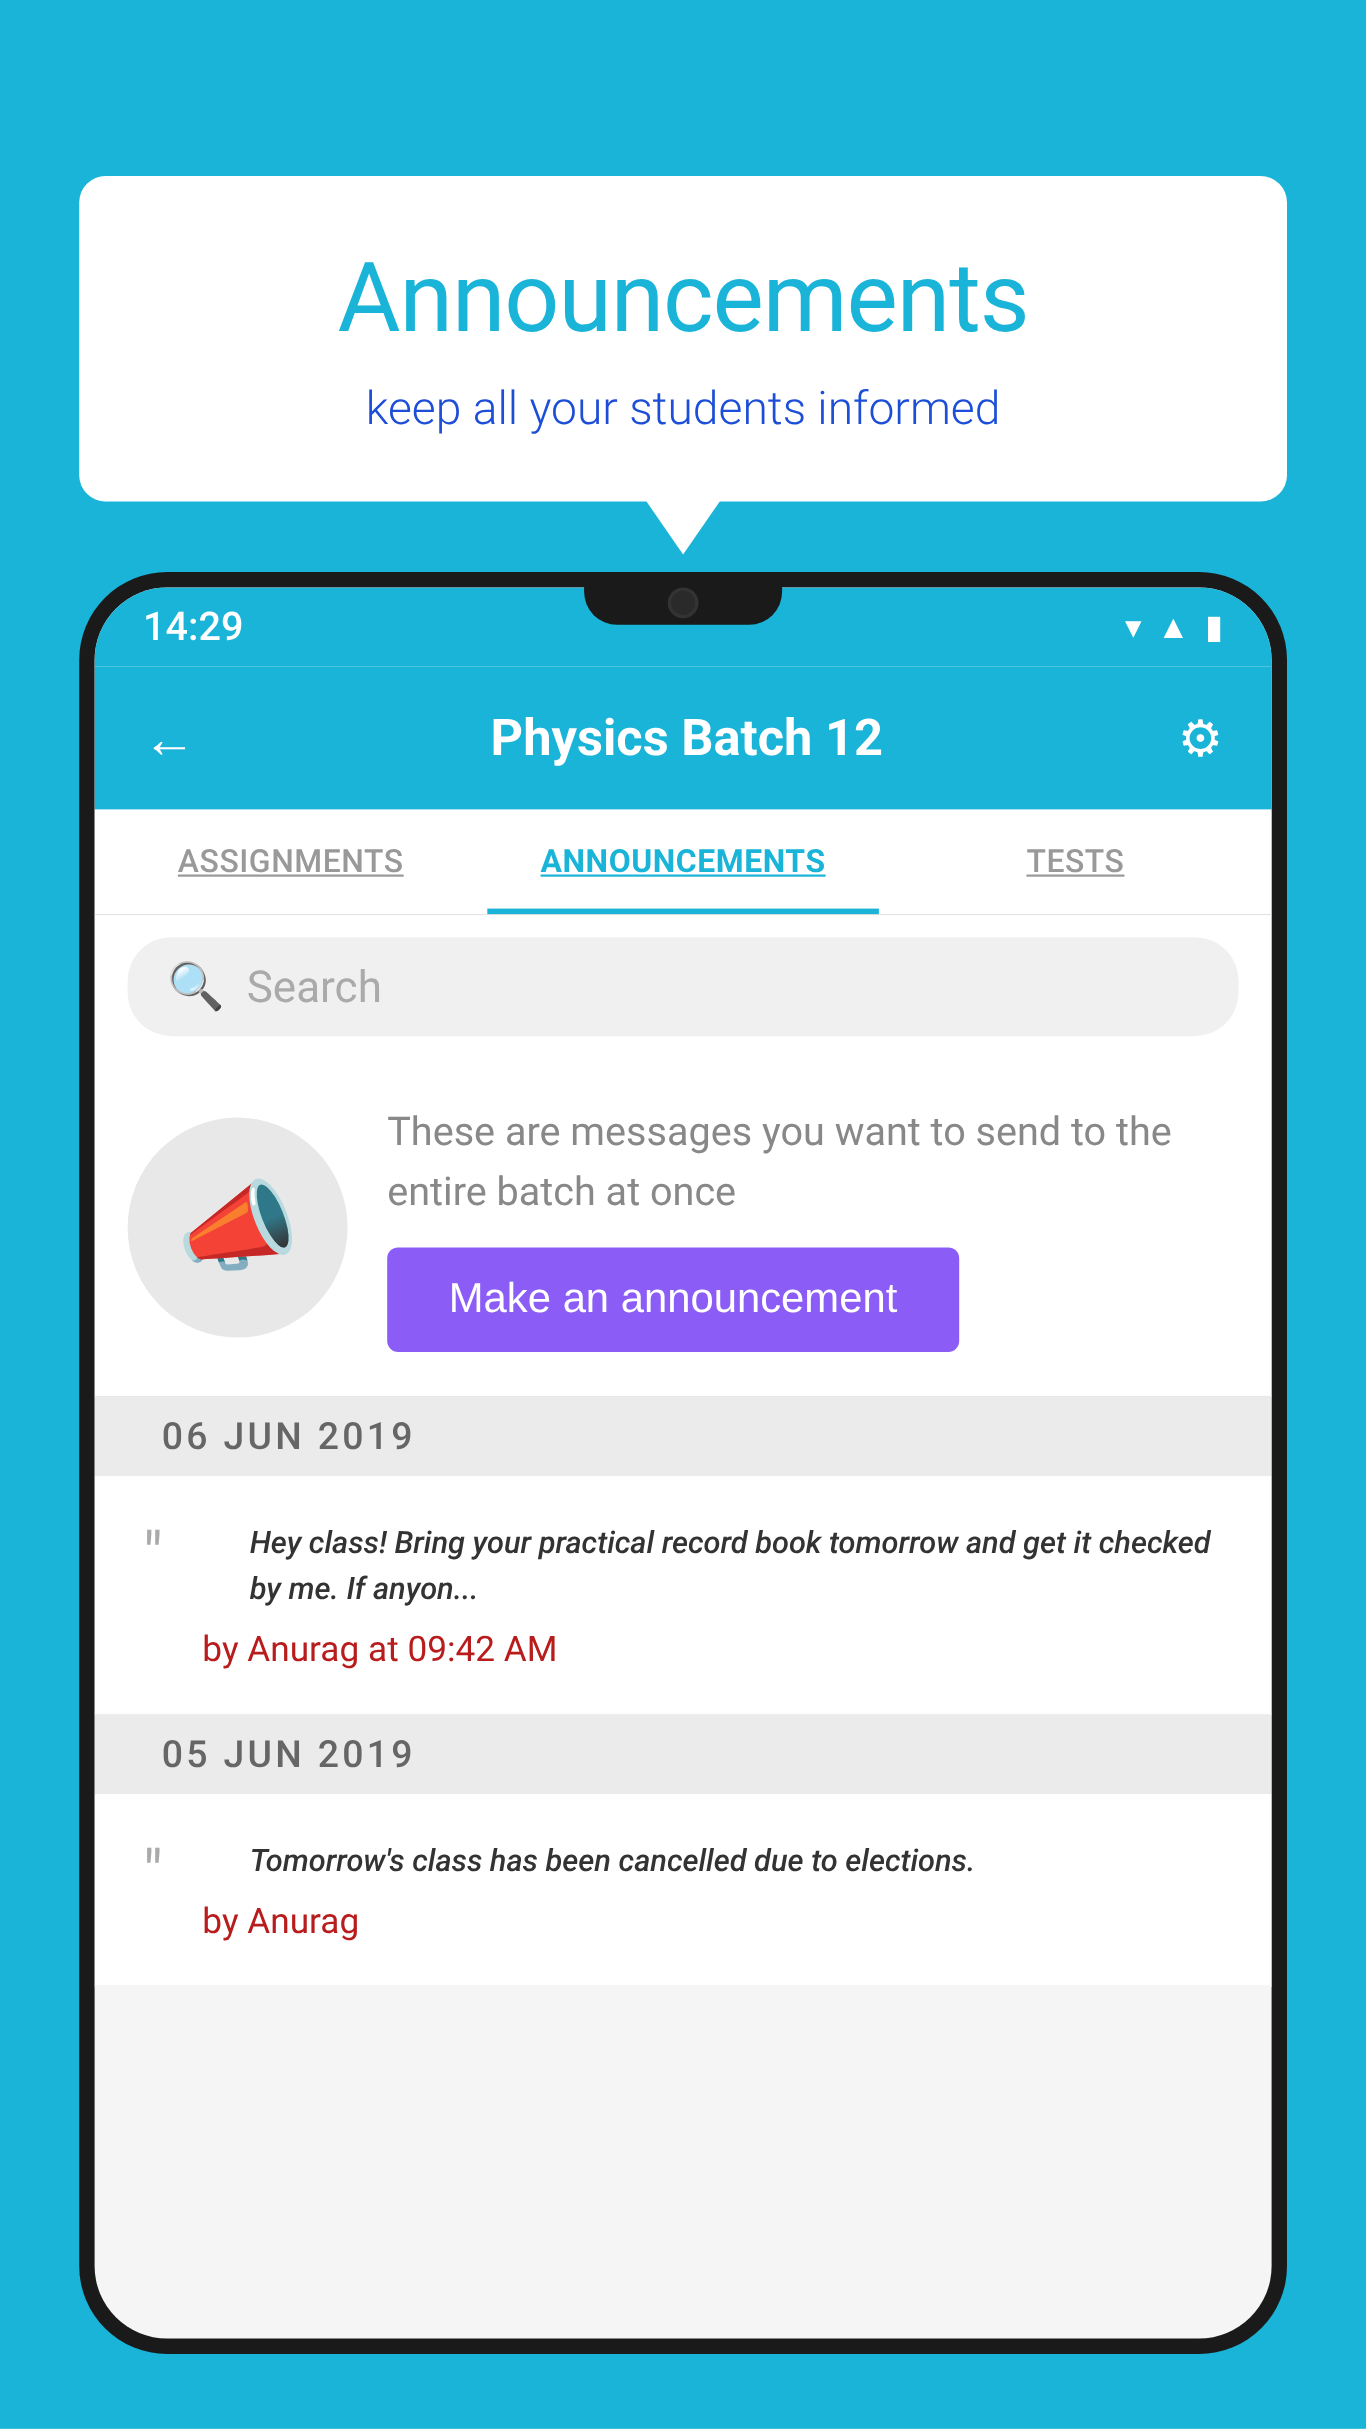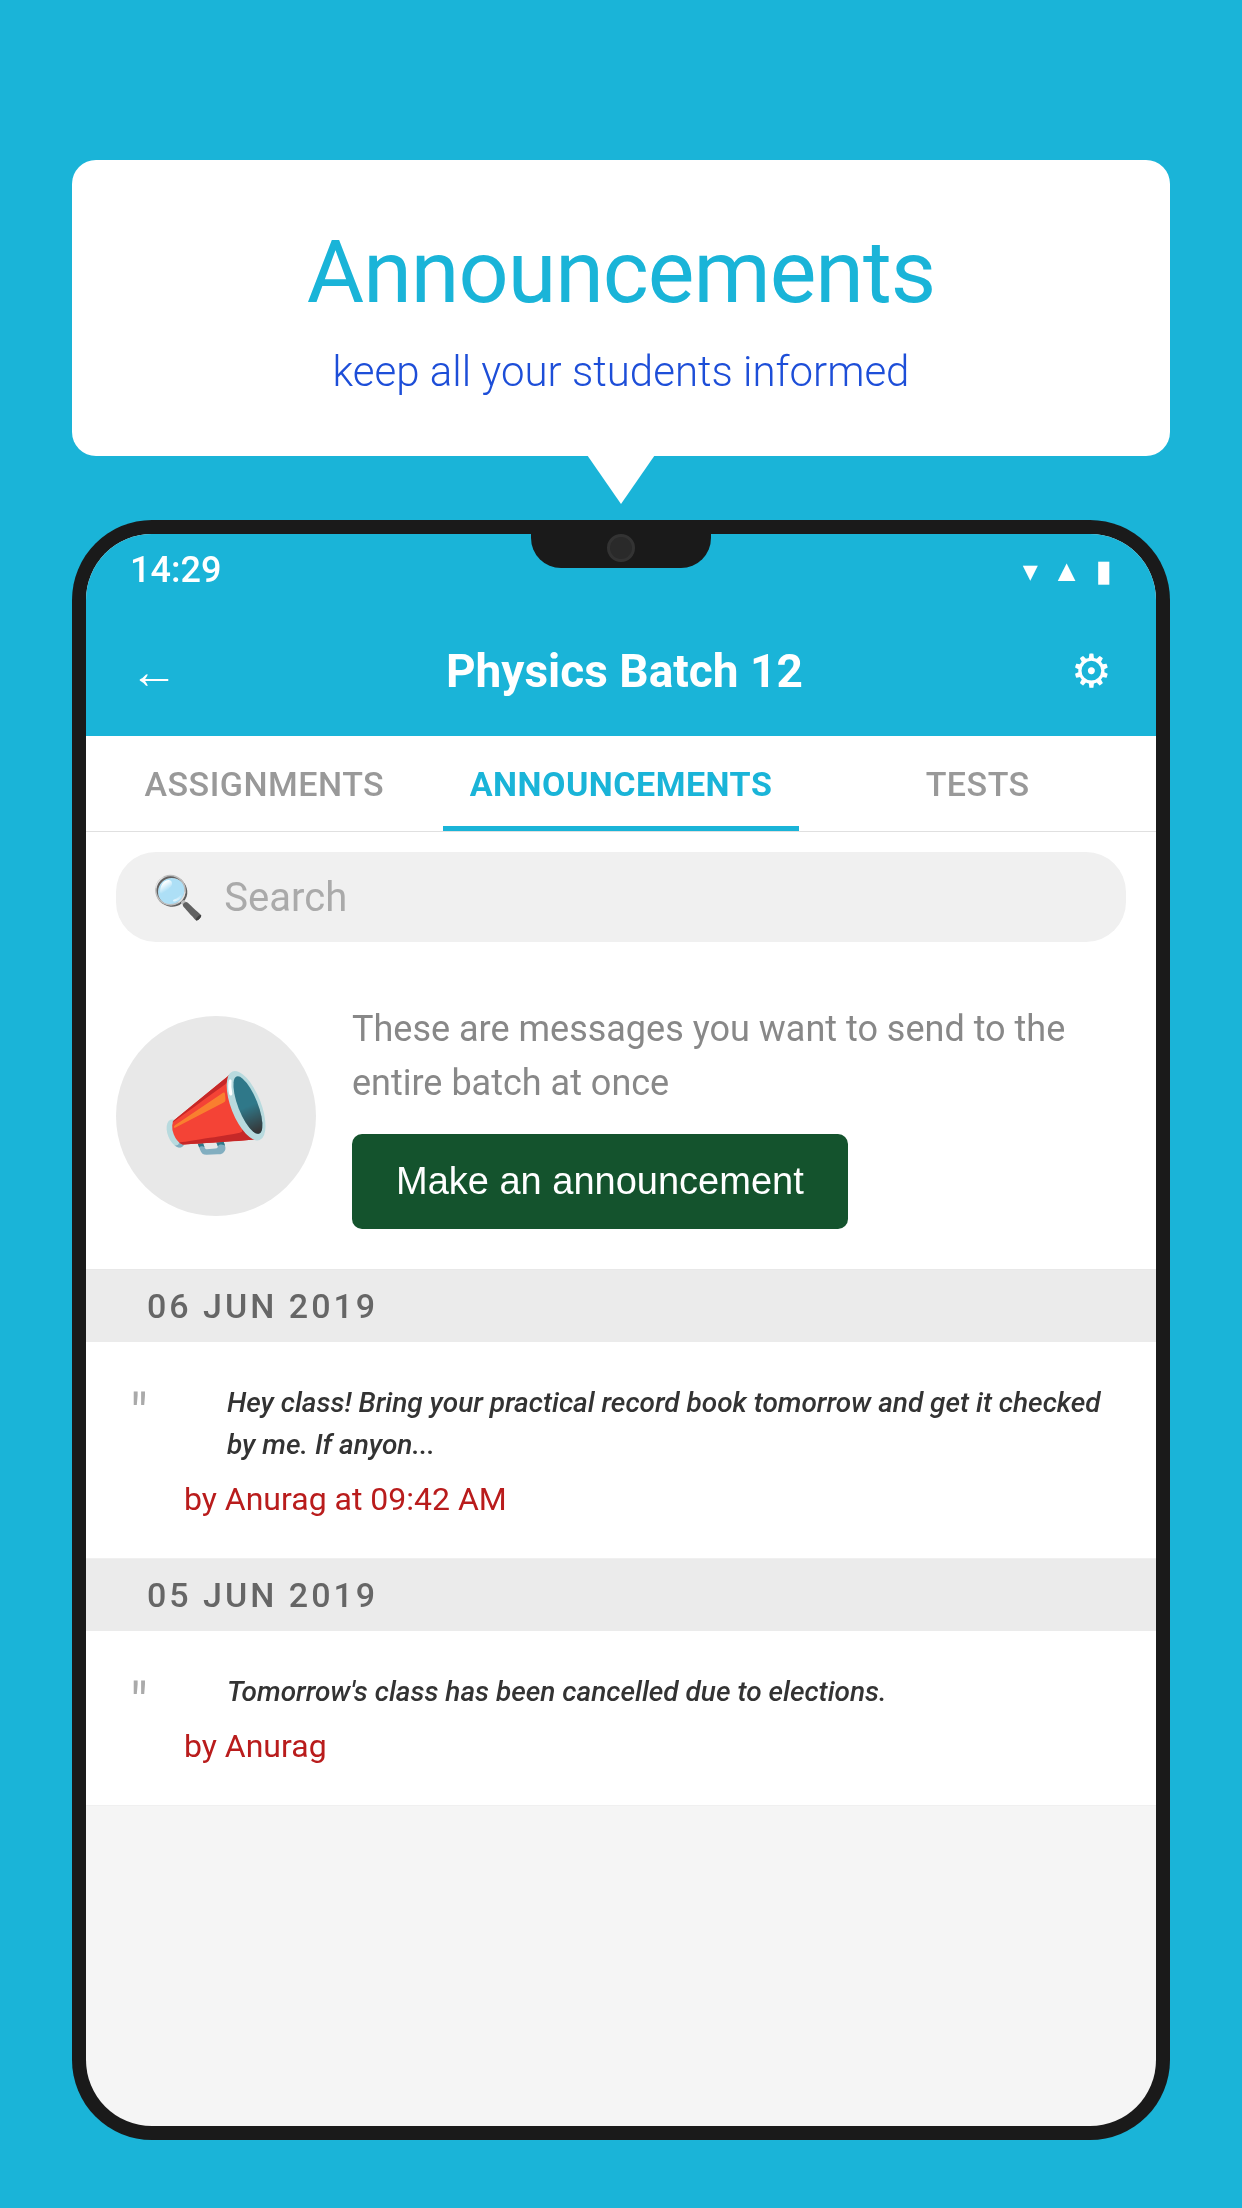--- a/index.html
+++ b/index.html
@@ -179,26 +179,27 @@
       display: flex;
       border-bottom: 1px solid #e0e0e0;
       height: 96px;
     }
 
     .tab-item {
       flex: 1;
       display: flex;
       align-items: center;
       justify-content: center;
-      font-size: 34px;
+      font-size: 29px;
       font-weight: 500;
       color: #999;
       letter-spacing: 0.5px;
       position: relative;
       cursor: pointer;
+      text-decoration: underline;
     }
 
     .tab-item.active {
       color: #1ab4d8;
       font-weight: 700;
     }
 
     .tab-item.active::after {
       content: '';
       position: absolute;
@@ -266,25 +267,25 @@
     }
 
     .announcement-desc {
       color: #888;
       font-size: 36px;
       line-height: 1.5;
       margin-bottom: 24px;
     }
 
     .make-announcement-btn {
-      background: #14532d;
+      background: #8b5cf6;
       color: white;
       border: none;
       border-radius: 10px;
-      padding: 26px 44px;
+      padding: 26px 56px;
       font-size: 38px;
       font-weight: 500;
       cursor: pointer;
     }
 
     
     .date-separator {
       background: #ebebeb;
       padding: 16px 61px;
       font-size: 34px;

